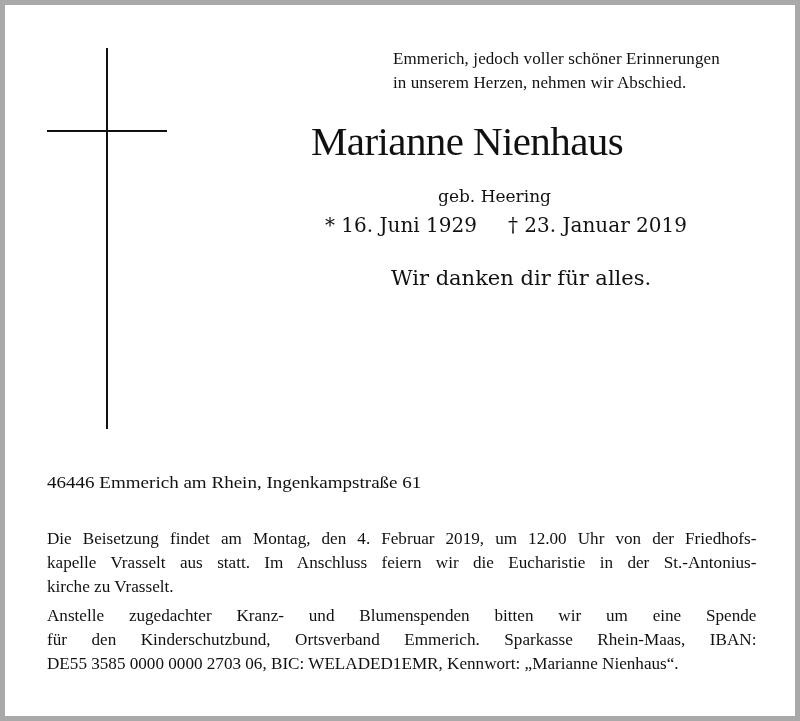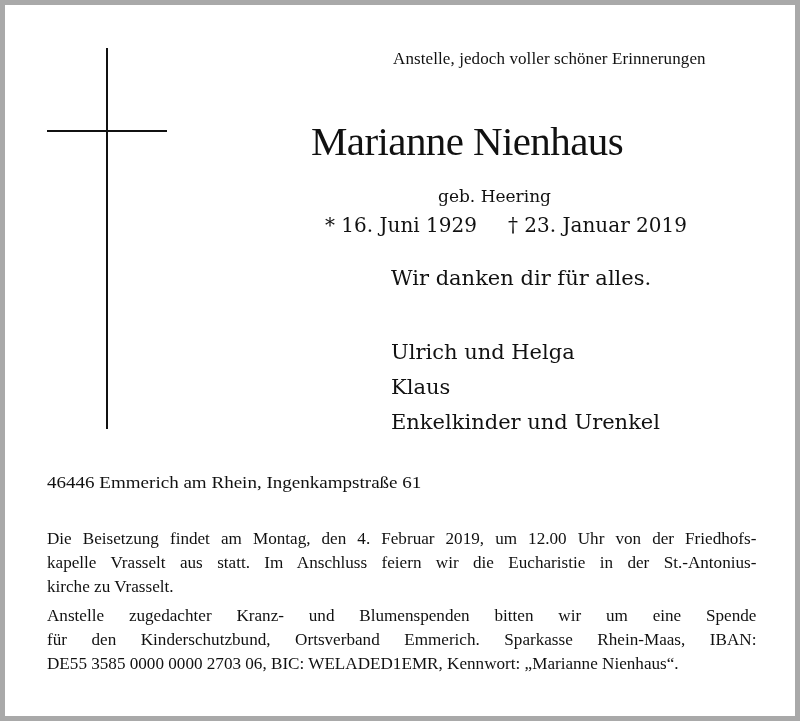--- a/index.html
+++ b/index.html
@@ -62,40 +62,36 @@
     .para .ln.last { text-align-last: left; }
   </style>
 </head>
 <body>
 
 <div class="page">
   <div class="cross-v"></div>
   <div class="cross-h"></div>
 
   <div class="motto">
-    <div>Anstelle, jedoch voller schöner Erinnerungen</div>
+    <div>Emmerich, jedoch voller schöner Erinnerungen</div>
+    <div>in unserem Herzen, nehmen wir Abschied.</div>
   </div>
 
   <div class="name">Marianne Nienhaus</div>
   <div class="birthname">geb. Heering</div>
 
   <div class="dates">
     <span>* 16. Juni 1929</span>
     <span class="death">† 23. Januar 2019</span>
   </div>
 
   <div class="thanks">
     <div>Wir danken dir für alles.</div>
   </div>
 
-  <div class="mourners">
-    <div>Ulrich und Helga</div>
-    <div>Klaus</div>
-    <div>Enkelkinder und Urenkel</div>
-  </div>
 
   <div class="address">46446 Emmerich am Rhein, Ingenkampstraße 61</div>
 
   <div class="para p1">
     <span class="ln">Die Beisetzung findet am Montag, den 4. Februar 2019, um 12.00 Uhr von der Friedhofs-</span>
     <span class="ln">kapelle Vrasselt aus statt. Im Anschluss feiern wir die Eucharistie in der St.-Antonius-</span>
     <span class="ln last">kirche zu Vrasselt.</span>
   </div>
 
   <div class="para p2">

